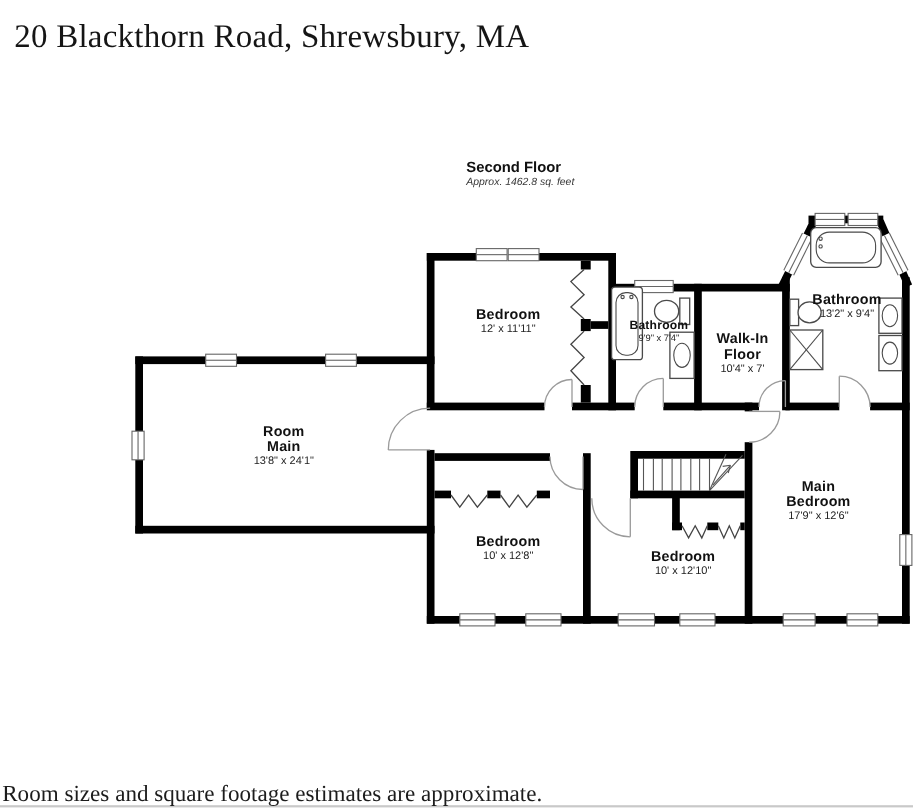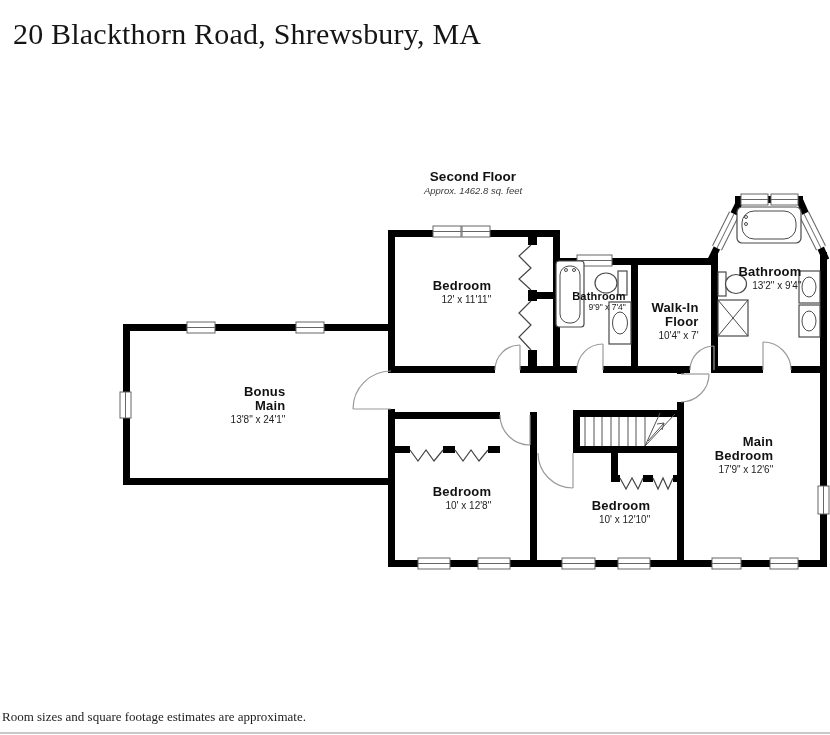--- a/index.html
+++ b/index.html
@@ -8,26 +8,26 @@
     font-family:"Liberation Sans",sans-serif;overflow:hidden;
   }
   .page-title{
     position:absolute;left:13px;top:4px;
     font-family:"Liberation Serif","DejaVu Serif",serif;
     font-size:30px;color:#151515;white-space:nowrap;letter-spacing:.2px;margin-top:13px;
   }
   .footer-note{
     position:absolute;left:2px;top:709px;
     font-family:"Liberation Serif","DejaVu Serif",serif;
-    font-size:13px;color:#1c1c1c;white-space:nowrap;
+    font-size:21px;color:#1c1c1c;white-space:nowrap;
   }
-  .floor-head{position:absolute;left:473px;top:169px;transform:translateX(-50%);text-align:center;}
+  .floor-head{position:absolute;left:473px;top:144px;transform:translateX(-50%);text-align:left;}
   .floor-name{font-weight:bold;font-size:13.5px;color:#111;}
   .floor-area{font-size:9.5px;color:#3a3a3a;margin-top:1px;font-style:italic;}
-  .room-label{position:absolute;transform:translateX(-50%);text-align:right;color:#111;white-space:nowrap;}
+  .room-label{position:absolute;transform:translateX(-50%);text-align:center;color:#111;white-space:nowrap;}
   .rn{font-weight:bold;font-size:13px;line-height:14px;letter-spacing:.2px;}
   .rd{font-size:10px;line-height:11px;color:#222;margin-top:1px;}
   .room-label.sm .rn{font-size:11px;line-height:12px;}
   .room-label.sm .rd{font-size:8.5px;line-height:9px;}
   svg{position:absolute;left:0;top:0;}
   .wall{fill:#000;}
   .win{fill:#fff;stroke:#666;stroke-width:1;}
   .winline{stroke:#666;stroke-width:1;}
   .fix{fill:#fff;stroke:#4a4a4a;stroke-width:1.2;}
   .fixthin{fill:none;stroke:#4a4a4a;stroke-width:1;}
@@ -300,21 +300,21 @@
 <div class="room-label" style="left:675px;top:301px">
   <div class="rn">Walk-In</div>
   <div class="rn">Floor</div>
   <div class="rd">10'4" x 7'</div>
 </div>
 <div class="room-label" style="left:770px;top:265px">
   <div class="rn">Bathroom</div>
   <div class="rd">13'2" x 9'4"</div>
 </div>
 <div class="room-label" style="left:258px;top:385px">
-  <div class="rn">Bonus</div>
+  <div class="rn">Room</div>
   <div class="rn">Main</div>
   <div class="rd">13'8" x 24'1"</div>
 </div>
 <div class="room-label" style="left:462px;top:485px">
   <div class="rn">Bedroom</div>
   <div class="rd">10' x 12'8"</div>
 </div>
 <div class="room-label" style="left:621px;top:499px">
   <div class="rn">Bedroom</div>
   <div class="rd">10' x 12'10"</div>

